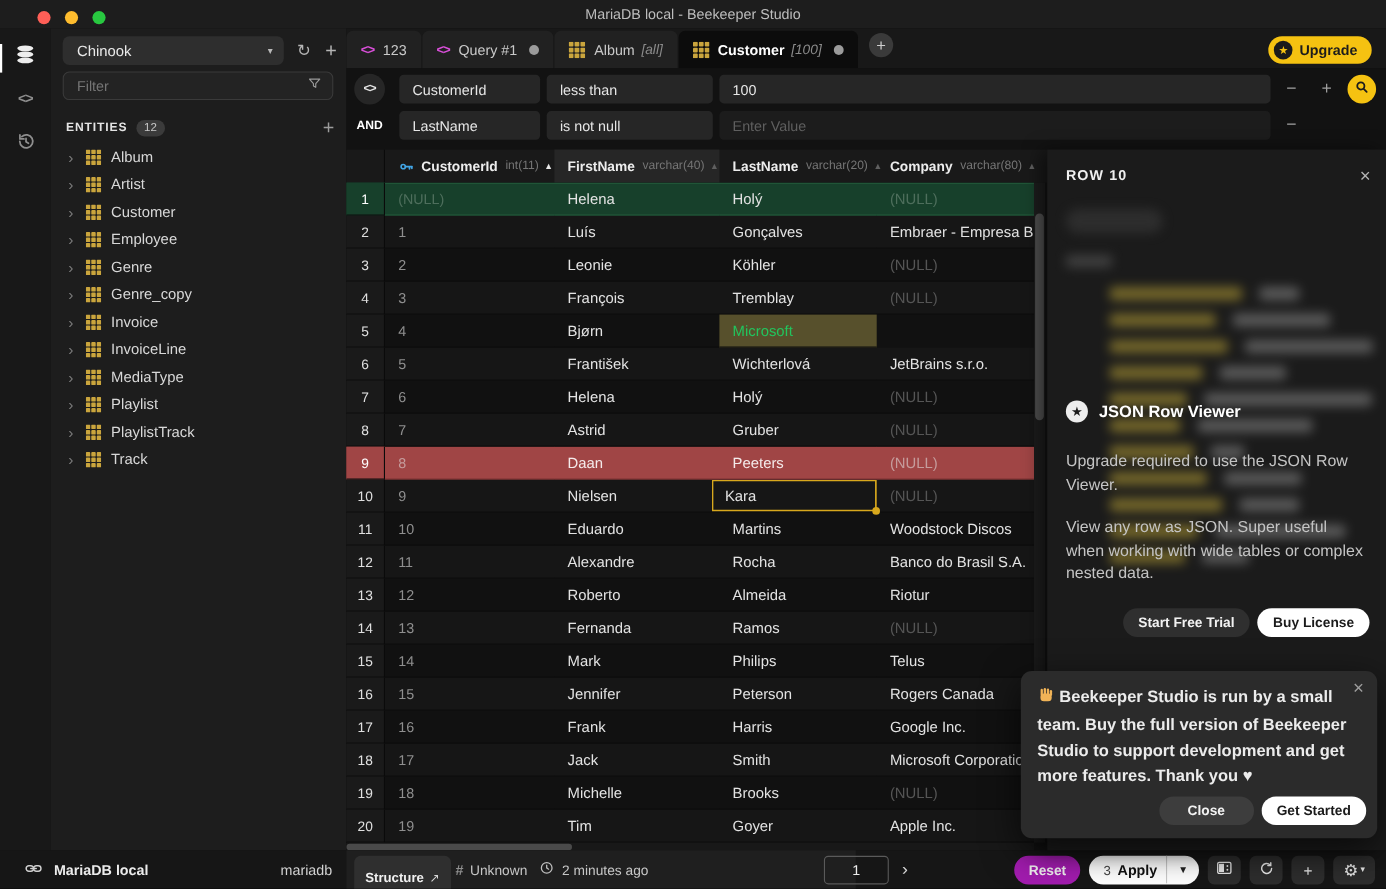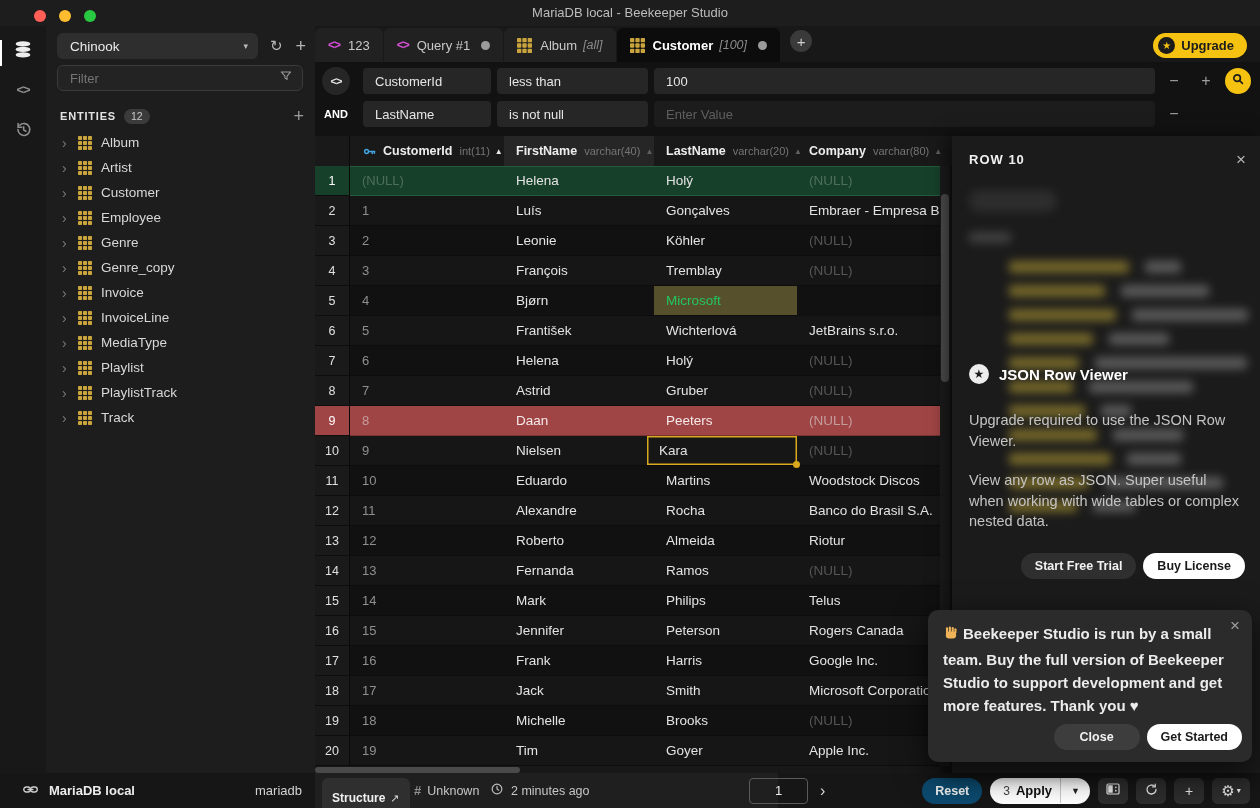--- a/index.html
+++ b/index.html
@@ -143,21 +143,21 @@
   .sb-db { position:absolute; left:230px; top:0; height:35px; width:72px; display:flex; align-items:center; justify-content:flex-end; color:#d2d2d2; font-size:13px; }
   .structure-pill { position:absolute; left:322px; top:5px; height:40px; background:#2f2f2f; border-radius:6px; display:flex; align-items:center; padding:0 10px; gap:5px; color:#f0f0f0; font-size:12px; font-weight:bold; }
   .ext-arrow { font-size:11px; font-weight:normal; color:#d8d8d8; }
   .sb-unknown { position:absolute; left:414px; top:0; height:35px; display:flex; gap:6px; align-items:center; color:#c6c6c6; font-size:12.5px; }
   .hash { color:#8f8f8f; font-size:13px; font-weight:bold; }
   .sb-updated { position:absolute; left:490px; top:0; height:35px; display:flex; gap:7px; align-items:center; color:#c6c6c6; font-size:12.5px; }
   .pager { position:absolute; left:749px; top:0; height:35px; display:flex; align-items:center; }
   .page-box { width:59px; height:26px; border:1px solid #5a5a5a; border-radius:4px; color:#ededed; font-size:13px; display:flex; align-items:center; justify-content:center; }
   .page-next { margin-left:12px; color:#d6d6d6; font-size:16px; }
   .sb-right { position:absolute; right:10px; top:0; height:35px; display:flex; gap:8px; align-items:center; }
-  .reset-btn { height:26px; border-radius:13px; background:#0c4a6e; color:#f0f0f0; font-size:12.5px; font-weight:bold; padding:0 13px; display:flex; align-items:center; }
+  .reset-btn { height:26px; border-radius:13px; background:#a21caf; color:#f0f0f0; font-size:12.5px; font-weight:bold; padding:0 13px; display:flex; align-items:center; }
   .apply-btn { height:26px; border-radius:13px; background:#fff; display:flex; align-items:center; }
   .apply-main { display:flex; align-items:center; gap:6px; padding:0 8px 0 13px; }
   .apply-count { font-size:12px; color:#444; }
   .apply-label { font-size:13px; font-weight:bold; color:#111; }
   .apply-sep { width:1px; height:25px; background:#c9c9c9; }
   .apply-caret { padding:0 10px; color:#222; font-size:9px; }
   .sq-btn { width:30px; height:26px; border-radius:6px; background:#2d2d2d; color:#e8e8e8; display:flex; align-items:center; justify-content:center; font-size:14px; gap:2px; }
   .gear { font-size:15px; }
 </style>
 </head>

